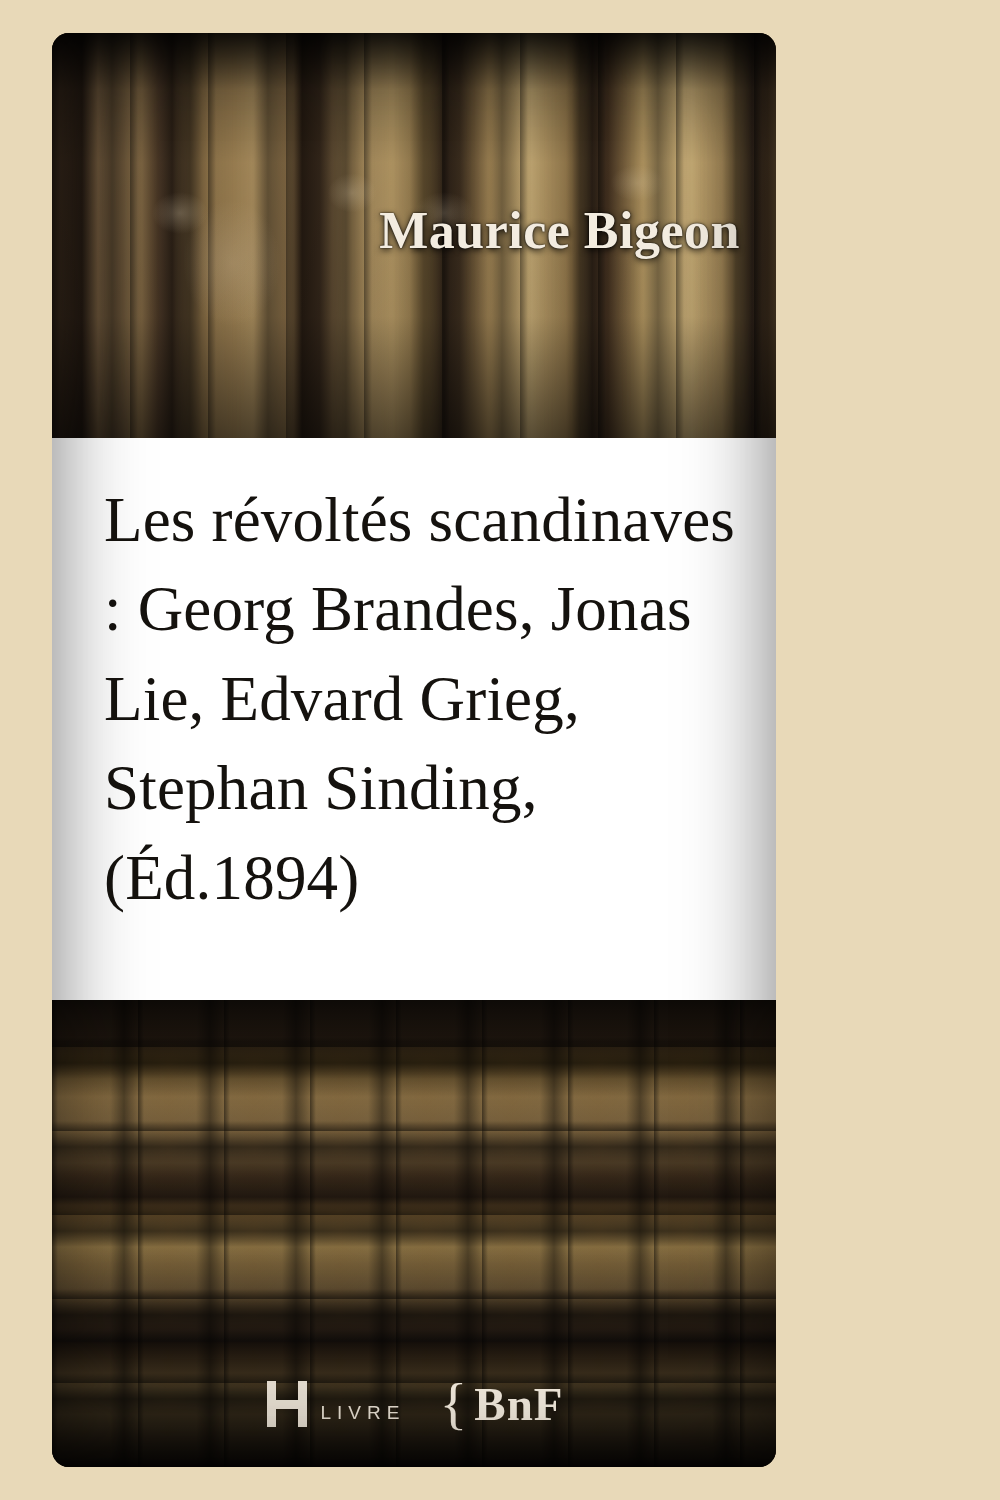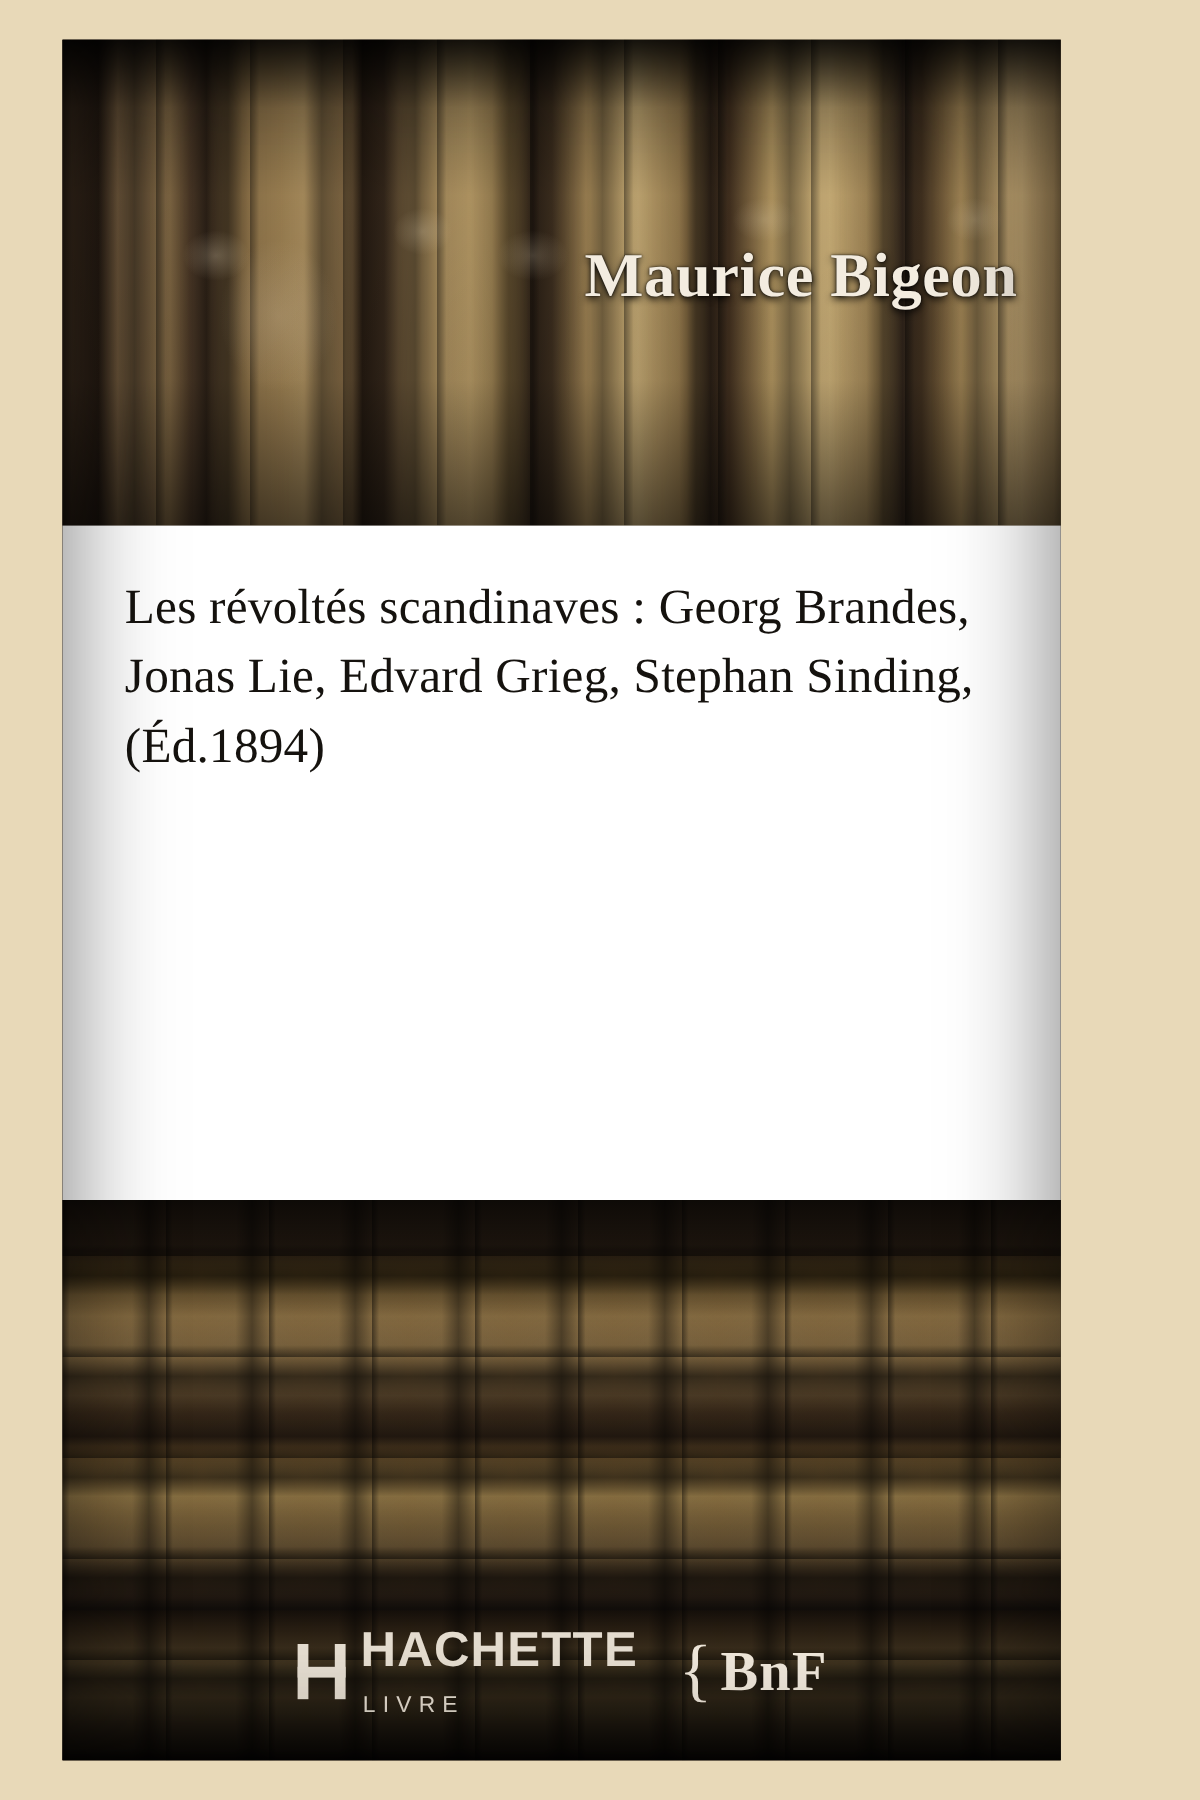--- a/index.html
+++ b/index.html
@@ -11,24 +11,25 @@
     height: 1500px;
     background: #e8d9b8;
     font-family: "Liberation Serif", serif;
     overflow: hidden;
   }
 
   .cover {
     position: absolute;
     left: 52px;
     top: 33px;
-    width: 832px;
+    width: 724px;
     height: 1434px;
     background: #1b1510;
     overflow: hidden;
+    border-radius: 17px;
   }
 
   
   .photo {
     position: absolute;
     left: 0;
     width: 100%;
     overflow: hidden;
     background: #2a2017;
   }
@@ -120,21 +121,21 @@
     height: 562px;
     background: #ffffff;
   }
   .title {
     position: absolute;
     left: 52px;
     right: 40px;
     top: 38px;
     color: #15120e;
     font-family: "Liberation Serif", serif;
-    font-size: 41px;
+    font-size: 63px;
     line-height: 1.42;
     letter-spacing: 0.2px;
     text-align: left;
   }
 
   
   .logos {
     position: absolute;
     left: 0;
     bottom: 36px;
@@ -219,21 +220,20 @@
   <div class="photo photo-bottom"></div>
 
   <div class="logos">
     <div class="hachette">
       <div class="h-mark">
         <span class="bar-l"></span>
         <span class="bar-m"></span>
         <span class="bar-r"></span>
       </div>
       <div class="h-text">
-        <span class="h-main">HACHETTE</span>
         <span class="h-sub">LIVRE</span>
       </div>
     </div>
     <div class="bnf">
       <span class="brace">{</span>
       <span>BnF</span>
     </div>
   </div>
 
   <div class="vignette"></div>

